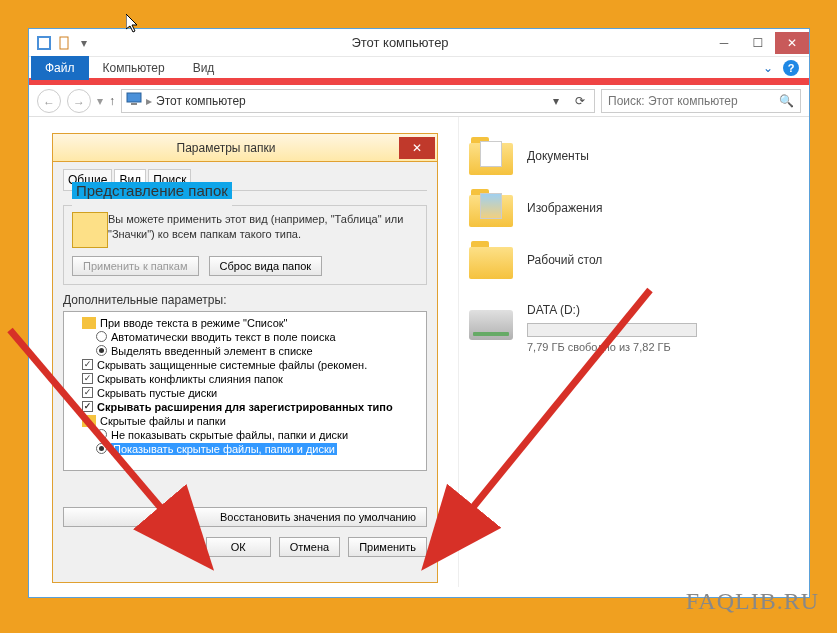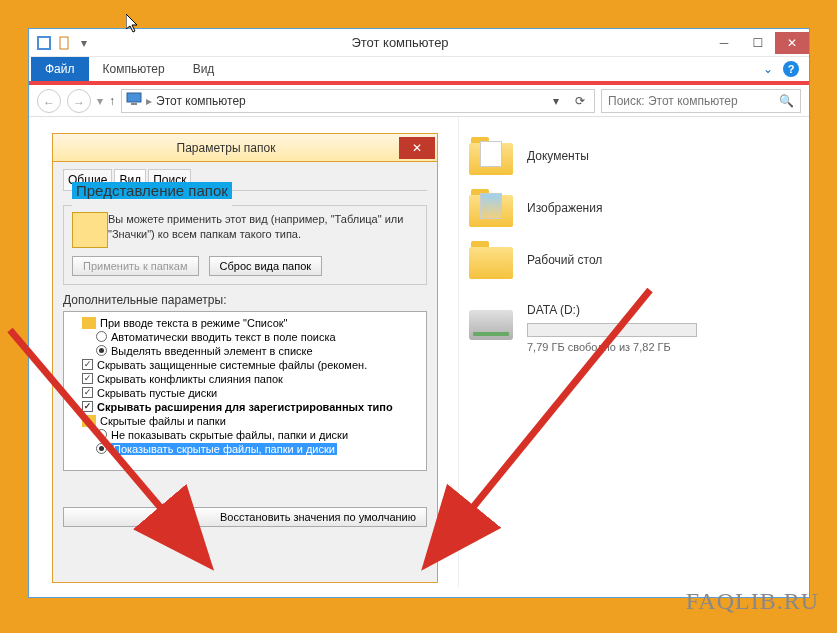--- a/index.html
+++ b/index.html
@@ -6,21 +6,21 @@
 body{font-family:"Segoe UI",Tahoma,sans-serif;font-size:12px;background:#f0a020;width:837px;height:633px;position:relative;overflow:hidden}
 .cursor{position:absolute;left:126px;top:14px;z-index:100;pointer-events:none}
 .explorer{position:absolute;left:28px;top:28px;width:782px;height:570px;background:#fff;border:1px solid #5aa0d8}
 .titlebar{height:28px;background:#fff;display:flex;align-items:center;border-bottom:1px solid #e8e8e8}
 .tb-icons{display:flex;gap:2px;margin-left:6px}
 .tb-icons span{width:18px;height:18px;display:inline-flex;align-items:center;justify-content:center}
 .wtitle{flex:1;text-align:center;color:#333;font-size:13px}
 .winbtns{display:flex}
 .winbtn{width:34px;height:22px;display:flex;align-items:center;justify-content:center;color:#555;cursor:pointer}
 .winbtn.close{background:#c85a5a;color:#fff}
-.ribbon{height:28px;background:#fff;display:flex;align-items:center;border-bottom:4px solid #ef4444;position:relative}
+.ribbon{height:28px;background:#fff;display:flex;align-items:center;border-bottom:7px solid #ef4444;position:relative}
 .file-tab{background:#196dc4;color:#fff;padding:5px 14px;margin-left:2px;cursor:pointer}
 .rtab{padding:5px 14px;color:#444;cursor:pointer}
 .rib-right{margin-left:auto;display:flex;align-items:center;gap:10px;padding-right:10px}
 .help{width:16px;height:16px;border-radius:50%;background:#1e88e5;color:#fff;display:flex;align-items:center;justify-content:center;font-size:11px;font-weight:bold}
 .navrow{height:32px;display:flex;align-items:center;gap:6px;padding:0 8px;border-bottom:1px solid #e0e0e0}
 .navbtn{width:24px;height:24px;border:1px solid #ccc;border-radius:50%;display:flex;align-items:center;justify-content:center;color:#999}
 .addrbar{flex:1;height:24px;border:1px solid #ccc;display:flex;align-items:center;padding:0 4px;gap:4px}
 .addrtext{flex:1;color:#333}
 .addrbtn{width:20px;height:20px;display:flex;align-items:center;justify-content:center;color:#555}
 .searchbar{width:200px;height:24px;border:1px solid #ccc;display:flex;align-items:center;padding:0 6px;color:#999}
@@ -166,21 +166,21 @@
           <div class="diskbar"></div>
           <div class="disksub">7,79 ГБ свободно из 7,82 ГБ</div>
         </div>
       </div>
     </div>
   </div>
 </div>
 
 <div class="dialog">
   <div class="dlg-title">
-    <div class="dlg-title-text">Параметры папок</div>
+    <div class="dlg-title-text">Параметры папки</div>
     <div class="dlg-close">✕</div>
   </div>
   <div class="dlg-body">
     <div class="tabs">
       <div class="tab">Общие</div>
       <div class="tab active">Вид</div>
       <div class="tab">Поиск</div>
     </div>
     <fieldset class="groupbox">
       <legend>Представление папок</legend>
@@ -232,20 +232,25 @@
           <span>Не показывать скрытые файлы, папки и диски</span>
         </div>
       <div class="tnode ind2">
           <span class="radio sel"></span>
           <span class="hl">Показывать скрытые файлы, папки и диски</span>
         </div>
     </div>
     <div class="restore">
         <div class="btn">Восстановить значения по умолчанию</div>
       </div>
+    <div class="dlg-footer">
+      <div class="btn" style="padding:3px 24px">ОК</div>
+      <div class="btn">Отмена</div>
+      <div class="btn">Применить</div>
+    </div>
   </div>
 </div>
 
 <svg class="arrow" style="left:0;top:320px" width="230" height="260">
     <defs>
       <marker id="ah1" markerWidth="12" markerHeight="12" refX="10" refY="5" orient="auto">
         <path d="M0,0 L12,5 L0,10 Z" fill="#d73027"></path>
       </marker>
     </defs>
     <line x1="10" y1="10" x2="205" y2="240" stroke="#d73027" stroke-width="7" marker-end="url(#ah1)"></line>

